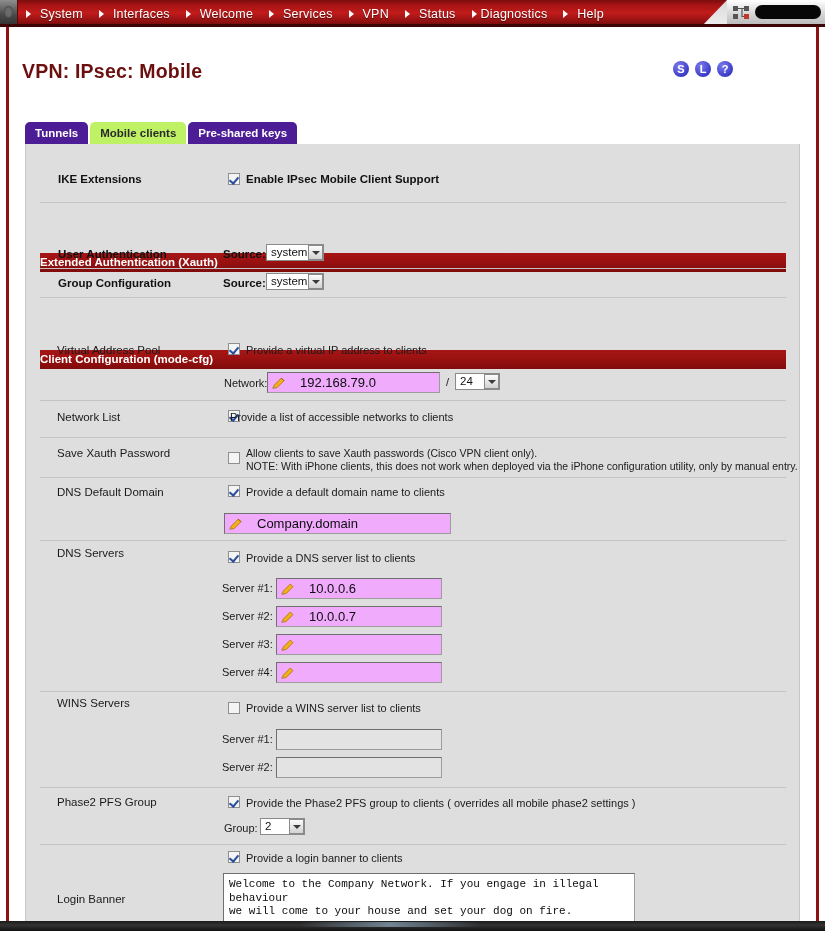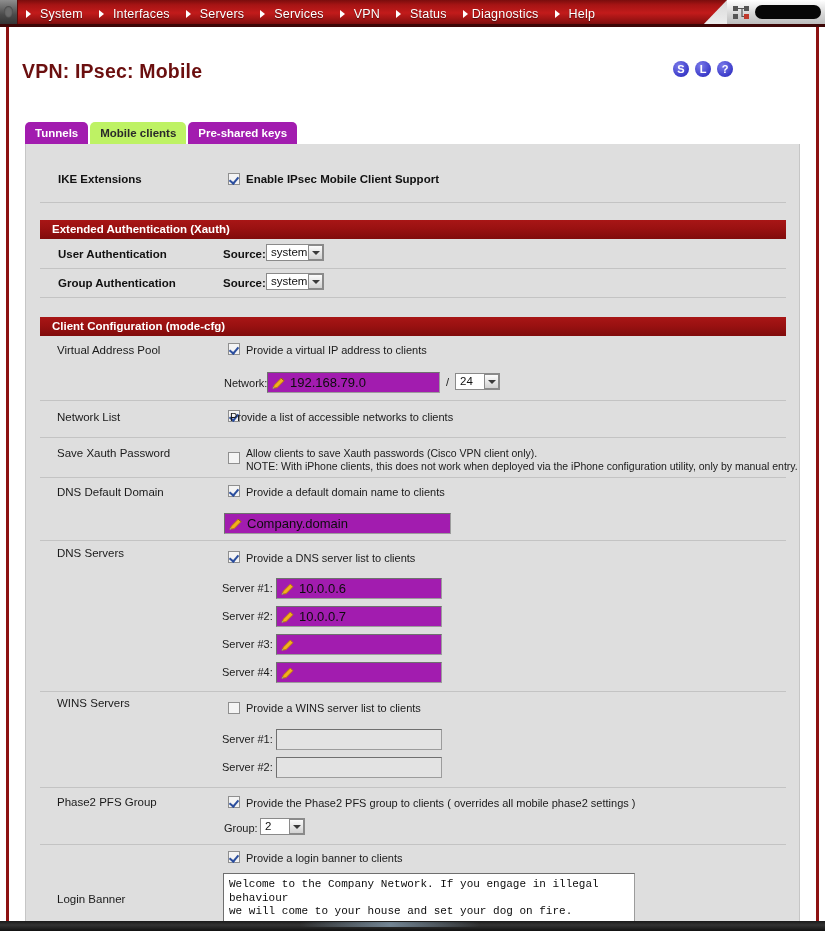--- a/index.html
+++ b/index.html
@@ -83,21 +83,21 @@
     background: radial-gradient(circle at 35% 30%, #7b7bea, #3b3bc9 70%, #2a2a9c);
     color:#ffffff; font-size:11px; font-weight:bold; line-height:16px; text-align:center;
     cursor:pointer;
   }
 
   
   #tabs { position:absolute; left:16px; top:95px; display:flex; align-items:flex-end; }
   .tab {
     height:22px; padding:0 10px; line-height:22px;
     font-size:11.5px; font-weight:bold; color:#ffffff;
-    background:#a21caf; border-radius:5px 5px 0 0; margin-right:2px;
+    background:#4c1d95; border-radius:5px 5px 0 0; margin-right:2px;
     cursor:pointer; white-space:nowrap;
   }
   .tab.active { background:#bef264; color:#2a2a2a; }
 
   
   #panel {
     position:absolute; left:16px; top:117px; width:775px; height:805px;
     background:#dedede; border:1px solid #c6c6c6; border-top:none;
     overflow:hidden;
   }
@@ -106,40 +106,40 @@
   .rowline { position:absolute; left:14px; width:746px; height:1px; background:#c3c3c3; }
 
   .lbl-bold { position:absolute; font-size:11.5px; font-weight:bold; color:#111; }
   .lbl { position:absolute; font-size:11.5px; color:#1a1a1a; }
   .lbl-sm { position:absolute; font-size:11px; color:#1a1a1a; }
 
   .sectionbar {
     position:absolute; left:14px; width:746px; height:19px;
     background: linear-gradient(to bottom, #a81616 0%, #9a1111 45%, #800b0b 100%);
     color:#ffffff; font-size:11.5px; font-weight:bold;
-    line-height:19px; padding-left:12px;
+    line-height:19px; margin-top:33px;
   }
 
   
   .cbx {
     position:absolute; width:12px; height:12px;
     background:#f4f4f4; border:1px solid #8f8f8f;
   }
   .cbx.checked:after {
     content:""; position:absolute; left:2px; top:1px;
     width:4px; height:7px; border:solid #2c4f9e; border-width:0 2px 2px 0;
     transform: rotate(40deg);
   }
 
   
   .tinput {
-    position:absolute; height:21px; background:#a21caf;
+    position:absolute; height:21px; background:#f0abfc;
     border:1px solid #9c9c9c; border-top-color:#6f6f6f; border-left-color:#6f6f6f;
     font-size:13px; color:#0c0c0c; line-height:19px;
-    padding-left:22px; overflow:hidden; white-space:nowrap;
+    padding-left:32px; overflow:hidden; white-space:nowrap;
   }
   .tinput.disabled { background:#e3e3e3; padding-left:4px; }
   .pencil { position:absolute; left:3px; top:3px; width:15px; height:15px; }
 
   
   .sel {
     position:absolute; height:17px; background:#ffffff;
     border:1px solid #8a8a8a; font-size:11.5px; color:#111;
     line-height:15px; padding-left:4px; display:flex; align-items:center;
   }
@@ -173,21 +173,21 @@
     <div class="navitem">
       <span class="arr"></span>
       <span>System</span>
     </div>
     <div class="navitem">
       <span class="arr"></span>
       <span>Interfaces</span>
     </div>
     <div class="navitem">
       <span class="arr"></span>
-      <span>Servers</span>
+      <span>Welcome</span>
     </div>
     <div class="navitem">
       <span class="arr"></span>
       <span>Services</span>
     </div>
     <div class="navitem">
       <span class="arr"></span>
       <span>VPN</span>
     </div>
     <div class="navitem">
@@ -252,21 +252,21 @@
       <div class="sel" style="left:240px; top:100px; width:58px;">
         <span class="selval">system</span>
         <span class="arrowbox">
             <i></i>
           </span>
       </div>
       <div class="rowline" style="top:124px;"></div>
     </div>
 
     <div class="row">
-      <div class="lbl-bold" style="left:32px; top:133px;">Group Authentication</div>
+      <div class="lbl-bold" style="left:32px; top:133px;">Group Configuration</div>
       <div class="lbl-bold" style="left:197px; top:133px;">Source:</div>
       <div class="sel" style="left:240px; top:129px; width:58px;">
         <span class="selval">system</span>
         <span class="arrowbox">
             <i></i>
           </span>
       </div>
       <div class="rowline" style="top:153px;"></div>
     </div>
 

